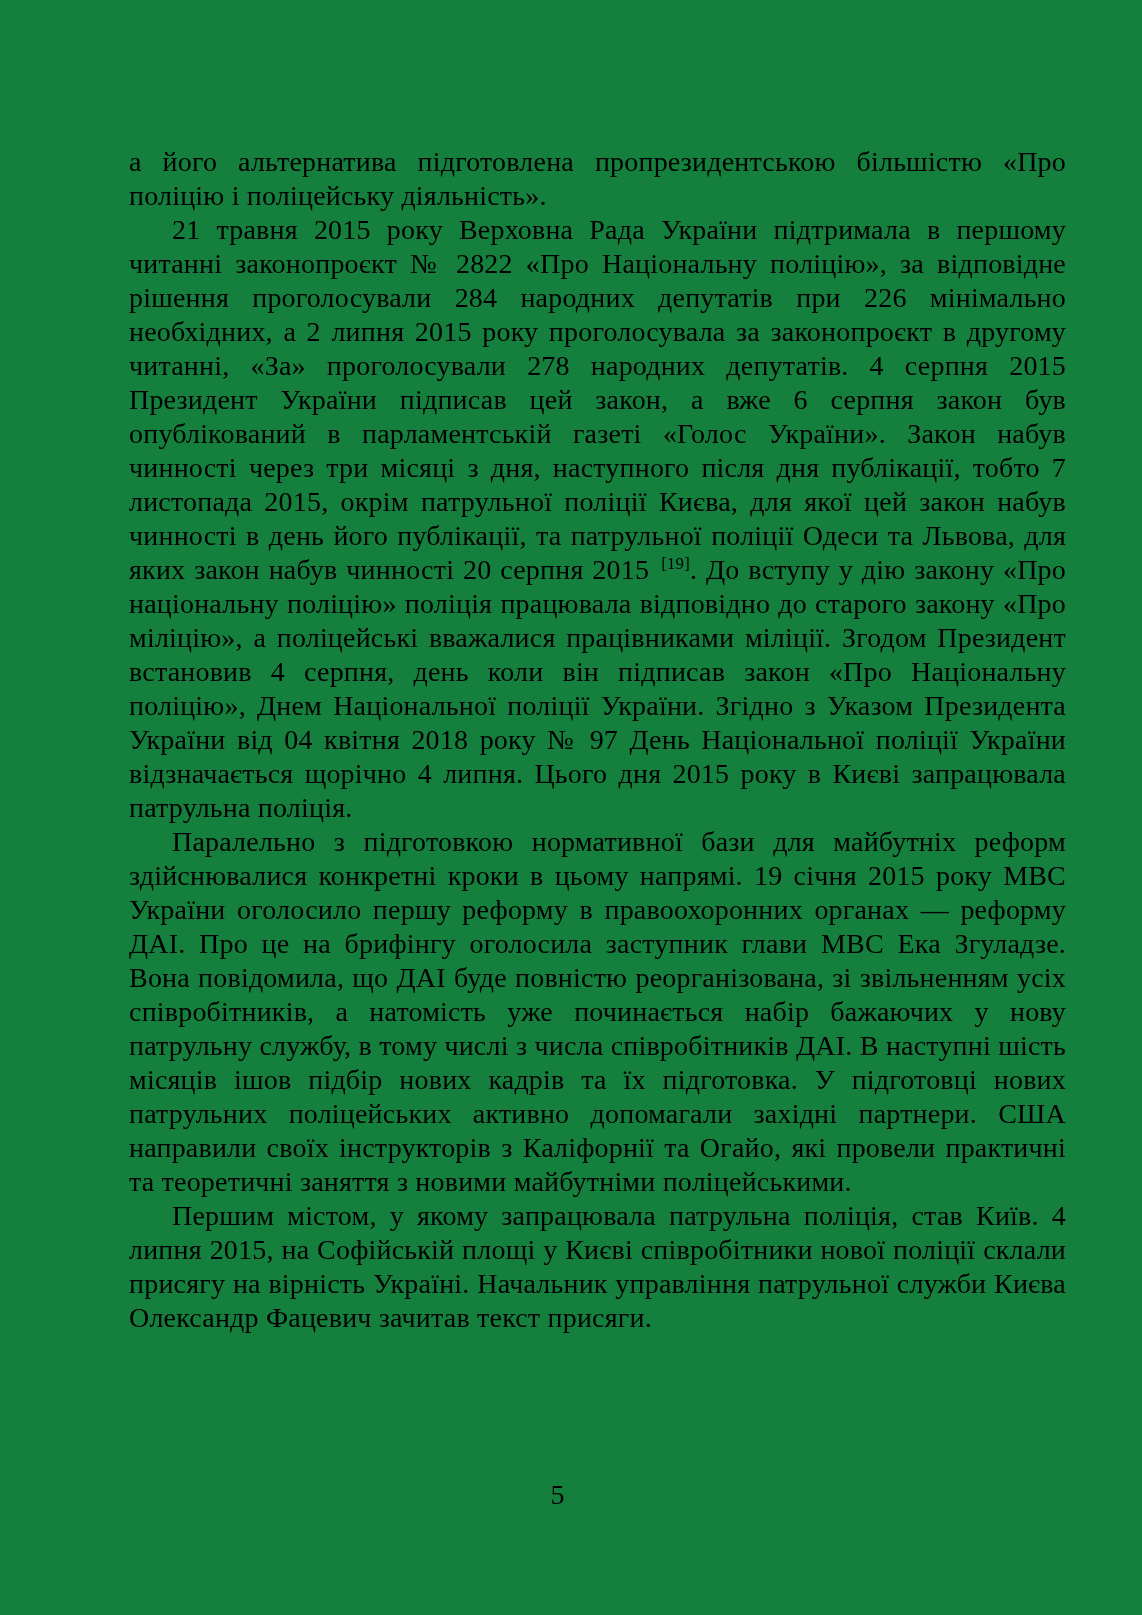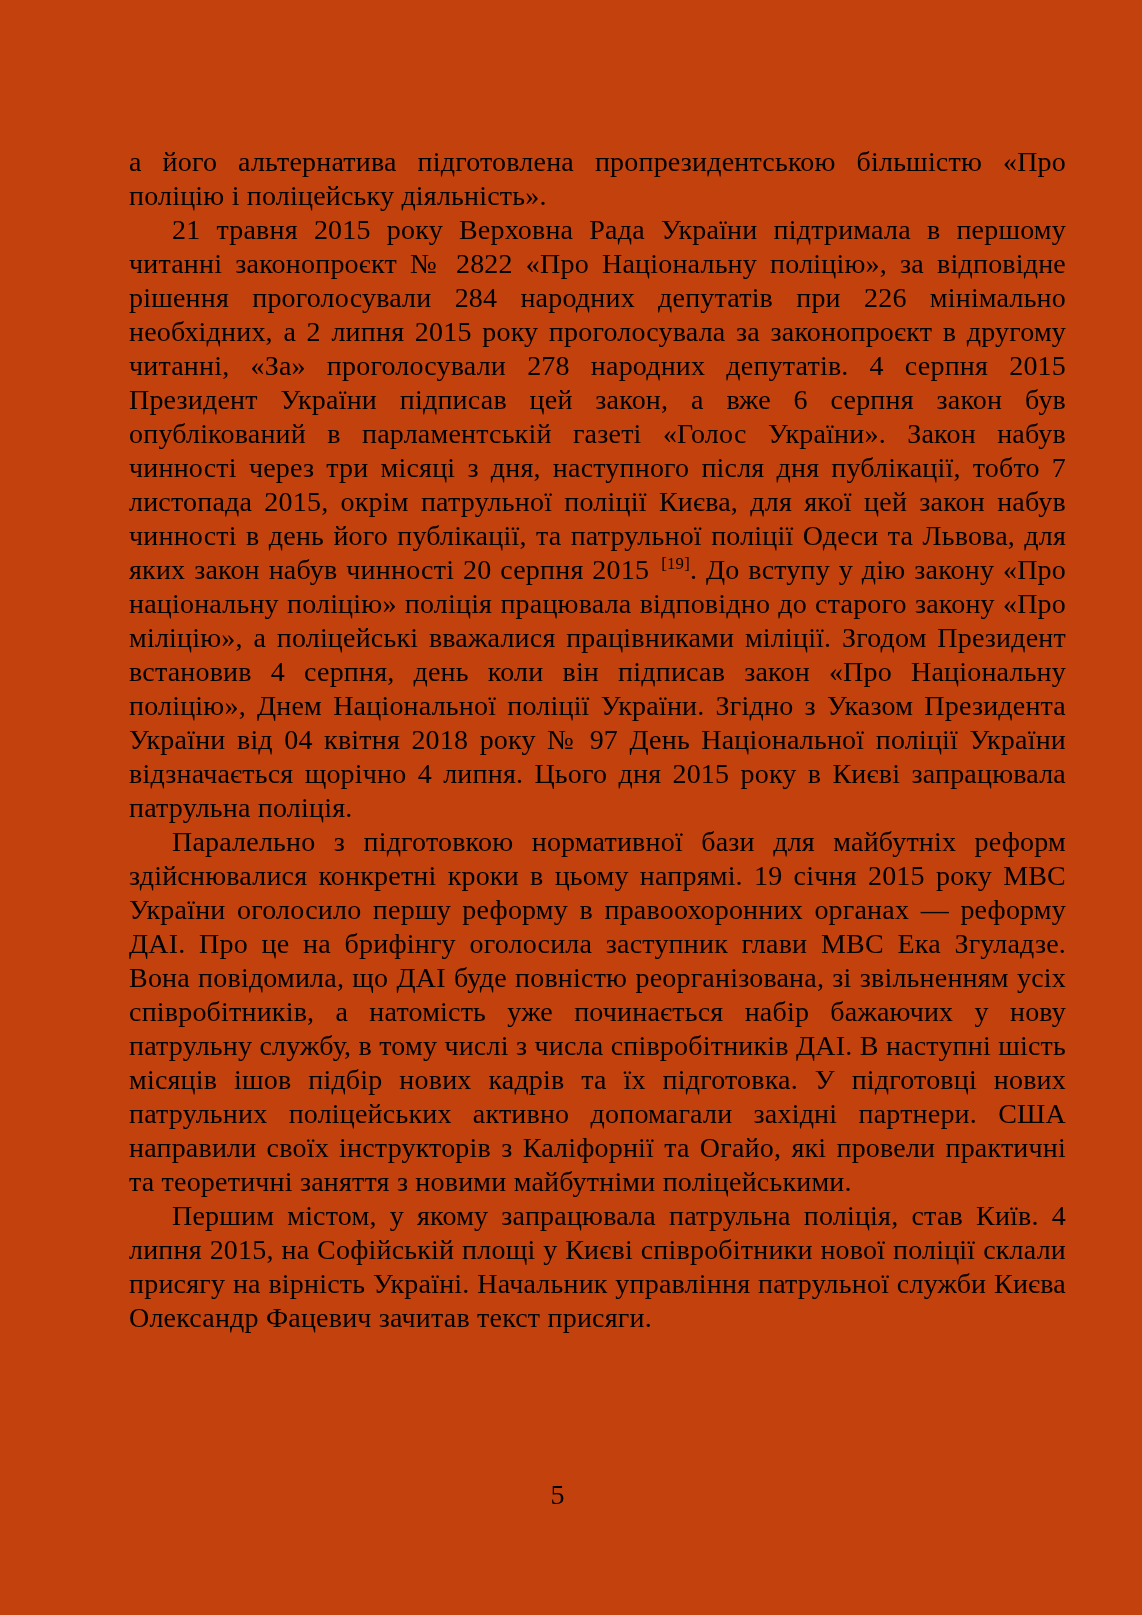--- a/index.html
+++ b/index.html
@@ -9,21 +9,21 @@
     height: 1615px;
     position: relative;
     overflow: hidden;
     font-family: "Liberation Serif", "DejaVu Serif", serif;
     color: #000000;
   }
   .page {
     position: absolute;
     inset: 0;
     padding: 145px 76px 0 129px;
-    background: #c2410c;
+    background: #15803d;
   }
   .text-block {
     width: 100%;
   }
   .para {
     font-size: 28px;
     line-height: 34px;
     text-align: justify;
     letter-spacing: 0.2px;
     hyphens: none;

